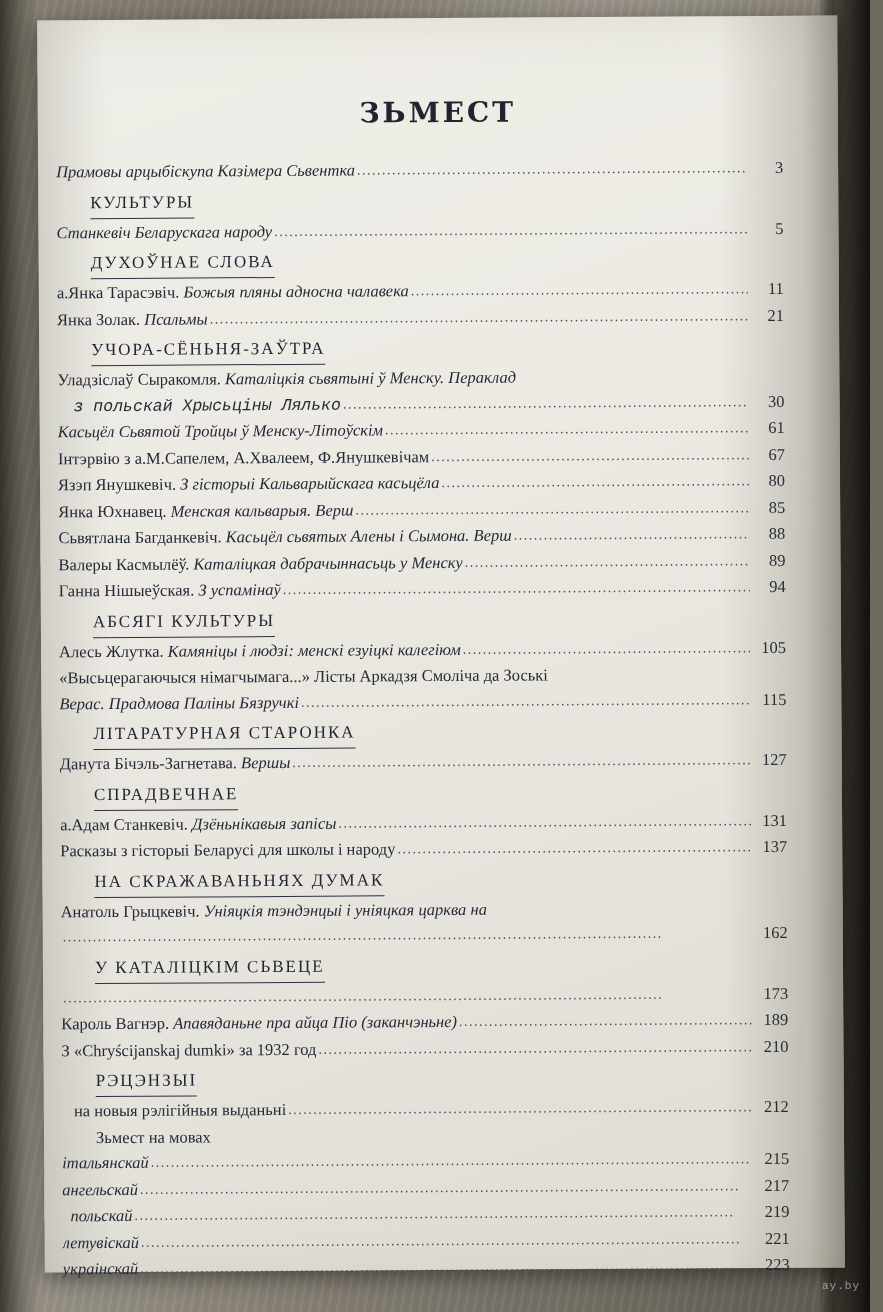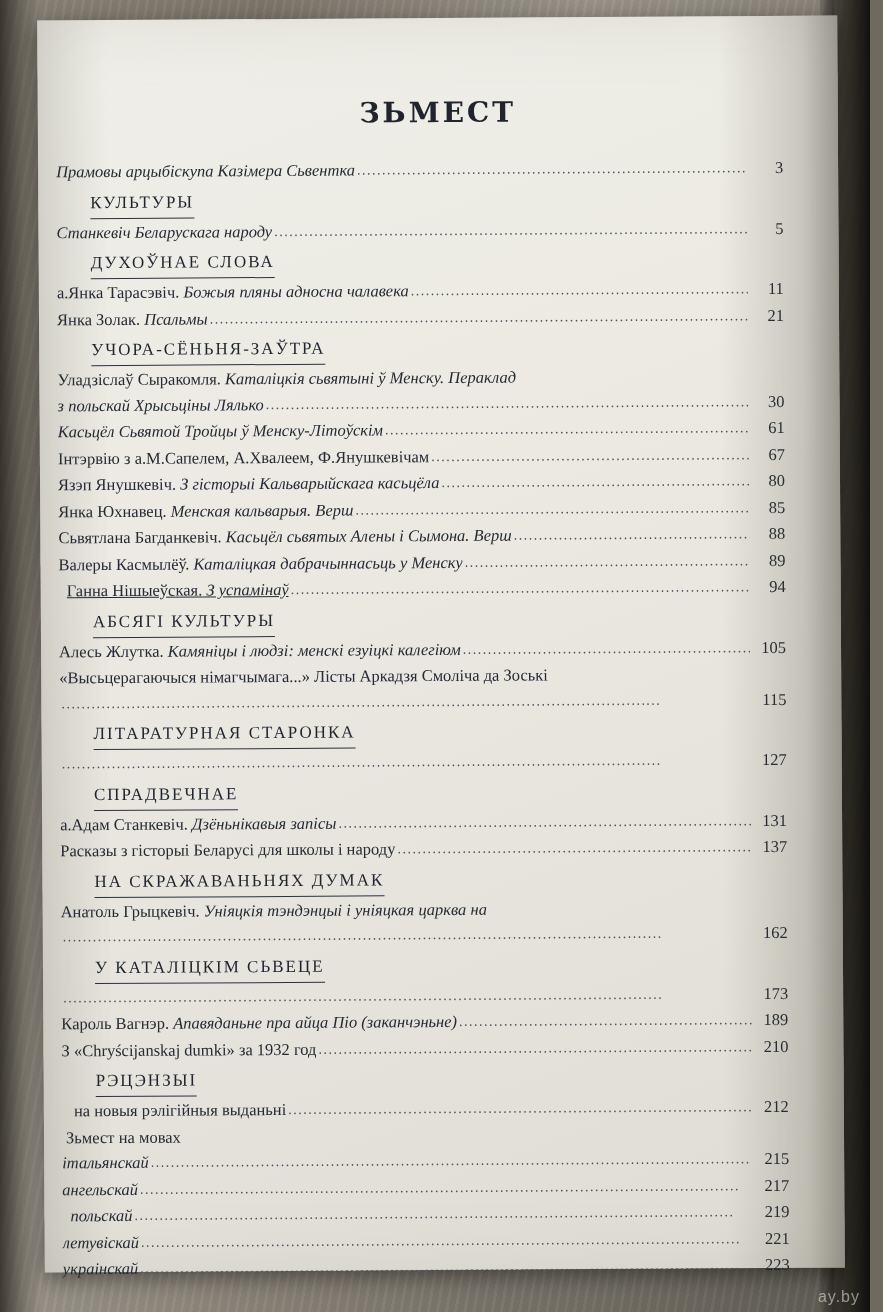--- a/index.html
+++ b/index.html
@@ -156,23 +156,23 @@
     display: inline-block;
     border-bottom: 1.4px solid #2a3040;
     padding-bottom: 0px;
     margin-top: 2px;
     margin-bottom: 1px;
   }
   .section-row { line-height: 31px; }
   .watermark {
     position: absolute;
     right: 10px;
-    bottom: 6px;
-    font-family: Liberation Sans, sans-serif;
-    font-size: 16px;
+    bottom: 20px;
+    font-family: Liberation Mono, monospace;
+    font-size: 11px;
     color: rgba(235,235,235,0.55);
     letter-spacing: 1px;
   }
 </style>
 </head>
 <body>
 
 <div id="photo">
   <div id="left-gutter"></div>
   <div id="spine-edge"></div>
@@ -202,21 +202,21 @@
           <div class="entry">
             <span class="txt roman" style="margin-left: 0px;"><span class="roman">Янка Золак.</span><span class="ital"> Псальмы</span></span>
             <span class="dots">........................................................................................................................</span>
             <span class="pg">21</span>
           </div>
           <div class="section-row"><span class="section">УЧОРА-СЁНЬНЯ-ЗАЎТРА</span></div>
           <div class="entry">
             <span class="txt roman" style="margin-left: 0px;"><span class="roman">Уладзіслаў Сыракомля.</span><span class="ital"> Каталіцкія сьвятыні ў Менску. Пераклад</span></span>
           </div>
           <div class="entry">
-            <span class="txt ital" style="margin-left: 0px;">з польскай Хрысьціны Лялько</span>
+            <span class="txt ital" style="margin-left: 16px; font-family: Liberation Mono, monospace;">з польскай Хрысьціны Лялько</span>
             <span class="dots">........................................................................................................................</span>
             <span class="pg">30</span>
           </div>
           <div class="entry">
             <span class="txt ital" style="margin-left: 0px;">Касьцёл Сьвятой Тройцы ў Менску-Літоўскім</span>
             <span class="dots">........................................................................................................................</span>
             <span class="pg">61</span>
           </div>
           <div class="entry">
             <span class="txt roman" style="margin-left: 0px;">Інтэрвію з а.М.Сапелем, А.Хвалеем, Ф.Янушкевічам</span>
@@ -237,39 +237,41 @@
             <span class="txt roman" style="margin-left: 0px;"><span class="roman">Сьвятлана Багданкевіч.</span><span class="ital"> Касьцёл сьвятых Алены і Сымона. Верш</span></span>
             <span class="dots">........................................................................................................................</span>
             <span class="pg">88</span>
           </div>
           <div class="entry">
             <span class="txt roman" style="margin-left: 0px;"><span class="roman">Валеры Касмылёў.</span><span class="ital"> Каталіцкая дабрачыннасьць у Менску</span></span>
             <span class="dots">........................................................................................................................</span>
             <span class="pg">89</span>
           </div>
           <div class="entry">
-            <span class="txt roman" style="margin-left: 8px; text-decoration: underline;"><span class="roman">Ганна Нішыеўская.</span><span class="ital"> З успамінаў</span></span>
+            <span class="txt roman" style="margin-left: 0px;"><span class="roman">Ганна Нішыеўская.</span><span class="ital"> З успамінаў</span></span>
             <span class="dots">........................................................................................................................</span>
             <span class="pg">94</span>
           </div>
           <div class="section-row"><span class="section">АБСЯГІ  КУЛЬТУРЫ</span></div>
           <div class="entry">
             <span class="txt roman" style="margin-left: 0px;"><span class="roman">Алесь Жлутка.</span><span class="ital"> Камяніцы і людзі: менскі езуіцкі калегіюм</span></span>
             <span class="dots">........................................................................................................................</span>
             <span class="pg">105</span>
           </div>
           <div class="entry">
             <span class="txt roman" style="margin-left: 0px;">«Высьцерагаючыся німагчымага...» Лісты Аркадзя Смоліча да Зоські</span>
           </div>
           <div class="entry">
+            <span class="txt ital" style="margin-left: 0px;">Верас. Прадмова Паліны Бязручкі</span>
             <span class="dots">........................................................................................................................</span>
             <span class="pg">115</span>
           </div>
           <div class="section-row"><span class="section">ЛІТАРАТУРНАЯ   СТАРОНКА</span></div>
           <div class="entry">
+            <span class="txt roman" style="margin-left: 0px;"><span class="roman">Данута Бічэль-Загнетава.</span><span class="ital"> Вершы</span></span>
             <span class="dots">........................................................................................................................</span>
             <span class="pg">127</span>
           </div>
           <div class="section-row"><span class="section">СПРАДВЕЧНАЕ</span></div>
           <div class="entry">
             <span class="txt roman" style="margin-left: 0px;"><span class="roman">а.Адам Станкевіч.</span><span class="ital"> Дзёньнікавыя запісы</span></span>
             <span class="dots">........................................................................................................................</span>
             <span class="pg">131</span>
           </div>
           <div class="entry">
@@ -300,21 +302,21 @@
             <span class="dots">........................................................................................................................</span>
             <span class="pg">210</span>
           </div>
           <div class="section-row"><span class="section">РЭЦЭНЗЫІ</span></div>
           <div class="entry">
             <span class="txt roman" style="margin-left: 12px;">на новыя рэлігійныя выданьні</span>
             <span class="dots">........................................................................................................................</span>
             <span class="pg">212</span>
           </div>
           <div class="cont">
-            <span class="txt roman" style="margin-left: 4px;">Зьмест на мовах</span>
+            <span class="txt roman" style="margin-left: 34px;">Зьмест на мовах</span>
           </div>
           <div class="entry">
             <span class="txt ital" style="margin-left: 0px;">італьянскай</span>
             <span class="dots">........................................................................................................................</span>
             <span class="pg">215</span>
           </div>
           <div class="entry">
             <span class="txt ital" style="margin-left: 0px;">ангельскай</span>
             <span class="dots">........................................................................................................................</span>
             <span class="pg">217</span>

